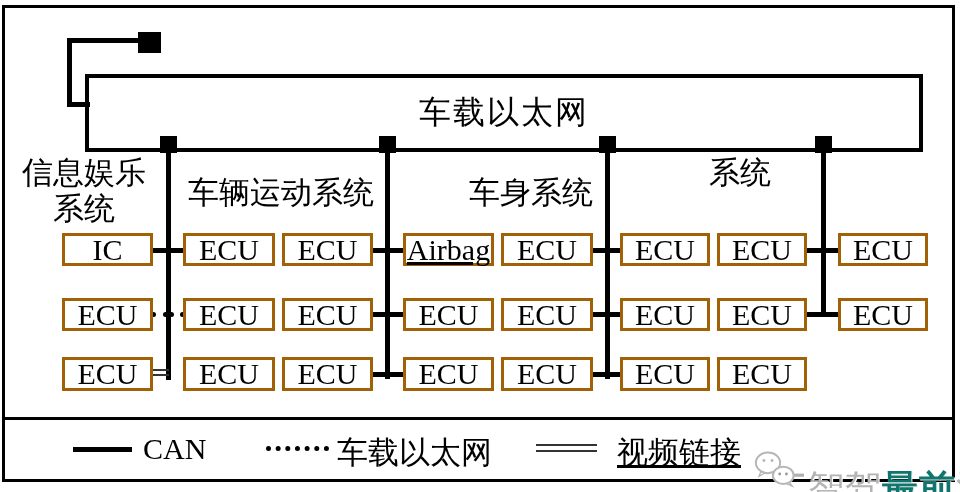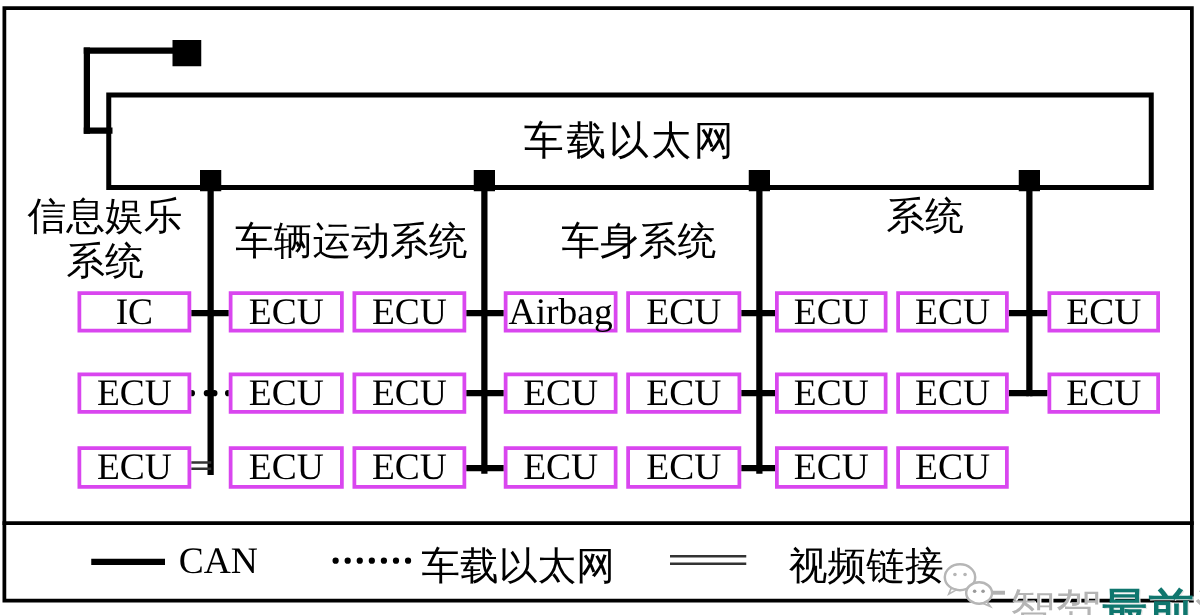--- a/index.html
+++ b/index.html
@@ -12,21 +12,21 @@
   .sq{position:absolute;background:#000;}
   .outer-border{position:absolute;left:2px;top:5px;width:947px;height:471px;border:3px solid #000;}
   .gateway{
     position:absolute;left:85px;top:74px;width:830px;height:70px;border:4px solid #000;
     display:flex;align-items:center;justify-content:center;font-size:32px;letter-spacing:2px;
   }
   .domain-label{
     position:absolute;text-align:center;font-size:31px;line-height:36px;white-space:nowrap;
   }
   .node{
-    position:absolute;border:3px solid #d946ef;background:#fff;box-sizing:border-box;
+    position:absolute;border:3px solid #a16207;background:#fff;box-sizing:border-box;
     display:flex;align-items:center;justify-content:center;font-size:30px;line-height:1;
   }
   .stub{position:absolute;height:5px;background:#000;}
   .stub-dotted{position:absolute;height:0;border-top:5px dotted #000;background:none;}
   .stub-double{position:absolute;height:7px;box-sizing:border-box;background:none;
     border-top:2px solid #333;border-bottom:2px solid #333;}
   .legend-divider{position:absolute;left:2px;top:417px;width:953px;height:3px;background:#000;}
   .legend-label{position:absolute;top:432px;font-size:31px;white-space:nowrap;}
   .lbl{position:absolute;font-size:31px;white-space:nowrap;}
   .swatch-solid{position:absolute;top:447px;height:5px;background:#000;}
@@ -64,21 +64,21 @@
   <div class="vline" style="left:605px;top:150px;height:229px;"></div>
   <div class="vline" style="left:821px;top:150px;height:167px;"></div>
 
   <div class="domain-label" style="left:6px;top:155px;width:156px;">
     <div>信息娱乐</div>
     <div>系统</div>
   </div>
   <div class="domain-label" style="left:170px;top:175px;width:222px;">
     <div>车辆运动系统</div>
   </div>
-  <div class="domain-label" style="left:432px;top:175px;width:158px;">
+  <div class="domain-label" style="left:452px;top:175px;width:158px;">
     <div>车身系统</div>
   </div>
   <div class="domain-label" style="left:662px;top:155px;width:156px;">
     <div>系统</div>
   </div>
 
   <div class="stub" style="left:150px;top:248px;width:21px;"></div>
   <div class="stub" style="left:169px;top:248px;width:16px;"></div>
   <div class="stub" style="left:371px;top:248px;width:16px;"></div>
   <div class="stub" style="left:388px;top:248px;width:17px;"></div>
@@ -104,21 +104,21 @@
 
   <div class="node" style="left:62px;top:233px;width:91px;height:33px;">
       <span>IC</span>
     </div>
   <div class="node" style="left:183px;top:233px;width:92px;height:33px;">
       <span>ECU</span>
     </div>
   <div class="node" style="left:282px;top:233px;width:91px;height:33px;">
       <span>ECU</span>
     </div>
-  <div class="node" style="left:403px;top:233px;width:91px;height:33px;">
+  <div class="node" style="left:403px;top:233px;width:91px;height:33px;text-decoration:underline;">
       <span>Airbag</span>
     </div>
   <div class="node" style="left:501px;top:233px;width:92px;height:33px;">
       <span>ECU</span>
     </div>
   <div class="node" style="left:620px;top:233px;width:90px;height:33px;">
       <span>ECU</span>
     </div>
   <div class="node" style="left:717px;top:233px;width:90px;height:33px;">
       <span>ECU</span>
@@ -176,21 +176,21 @@
 
   <div class="legend-divider"></div>
 
   <div class="swatch-solid" style="left:73px;width:59px;"></div>
   <div class="legend-label" style="left:143px;font-size:30px;">CAN</div>
 
   <div class="swatch-dotted" style="left:266px;width:63px;"></div>
   <div class="legend-label" style="left:337px;font-family:Liberation Serif, serif;">车载以太网</div>
 
   <div class="swatch-double" style="left:536px;width:61px;"></div>
-  <div class="legend-label" style="left:631px;">视频链接</div>
+  <div class="legend-label" style="left:617px;text-decoration:underline;">视频链接</div>
 
   <div class="watermark">
     <span style="display:inline-block;margin-right:4px;">
       <svg width="54" height="42" viewBox="0 0 60 46" fill="none">
         <ellipse cx="20" cy="15" rx="13.5" ry="11.5" stroke="#b6b6b6" stroke-width="2.2" fill="#ffffff"></ellipse>
         <path d="M12 25 L10 30 L17 26 Z" fill="#ffffff" stroke="#b6b6b6" stroke-width="1.5"></path>
         <circle cx="15.5" cy="12.5" r="1.6" fill="#b6b6b6"></circle>
         <circle cx="24.5" cy="12.5" r="1.6" fill="#b6b6b6"></circle>
         <ellipse cx="37" cy="29" rx="11.5" ry="9.5" stroke="#b6b6b6" stroke-width="2.2" fill="#ffffff"></ellipse>
         <path d="M44 37 L47 41 L40 38 Z" fill="#ffffff" stroke="#b6b6b6" stroke-width="1.5"></path>

